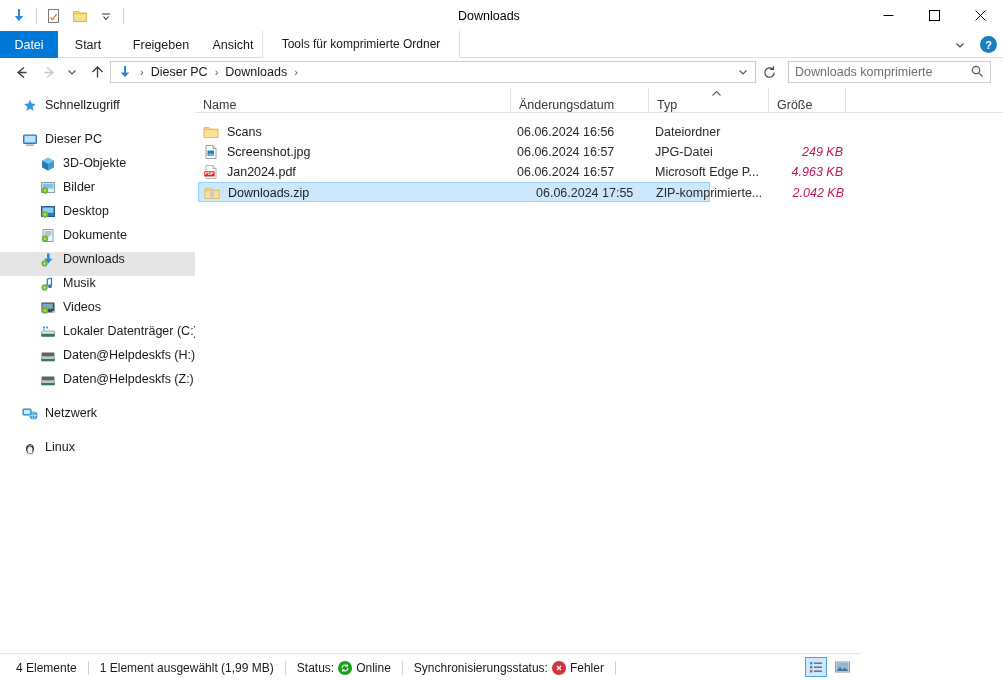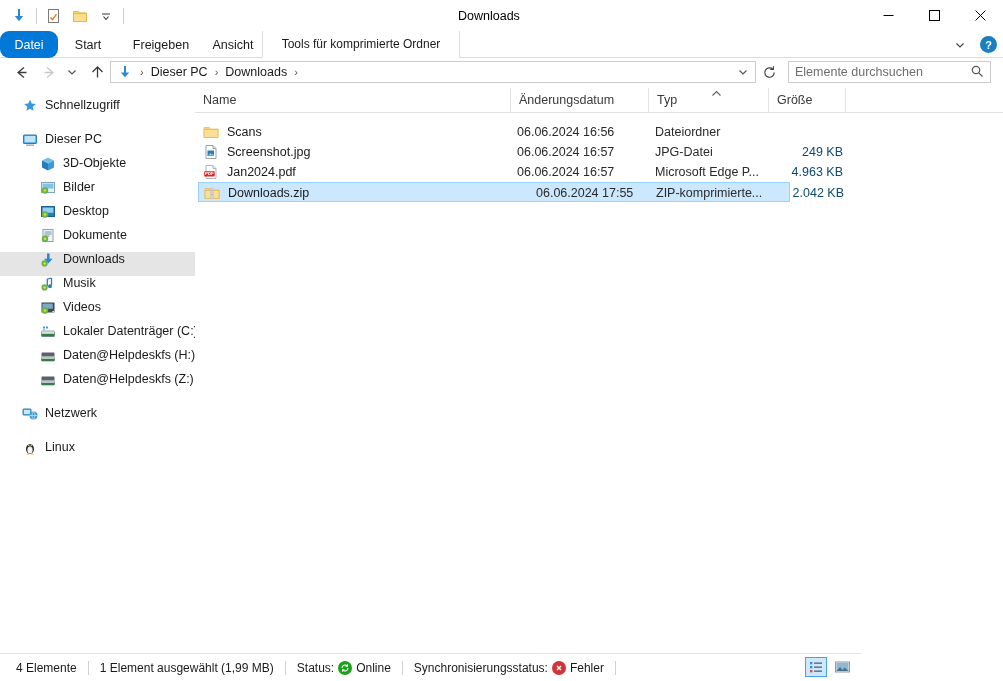--- a/index.html
+++ b/index.html
@@ -40,21 +40,21 @@
   
   .ribbonbar {
     position:absolute; left:0; top:31px; width:1003px; height:27px;
     background:#ffffff; border-bottom:1px solid #dcdcdc;
   }
   .tab {
     position:absolute; top:0; height:27px;
     display:flex; align-items:center; justify-content:center;
     font-size:12.5px; color:#1a1a1a; padding:0 12px;
   }
-  .tab.file { left:0; width:58px; background:#0078d7; color:#ffffff;border-radius:9px; }
+  .tab.file { left:0; width:58px; background:#0078d7; color:#ffffff; }
   .tab.t1 { left:58px; width:60px; }
   .tab.t2 { left:118px; width:86px; }
   .tab.t3 { left:204px; width:58px; }
   .tab.ctx {
     left:262px; width:198px; background:#ffffff;
     border-left:1px solid #dcdcdc; border-right:1px solid #dcdcdc;
     border-bottom:1px solid #ffffff; font-size:12px;
   }
   .ribbon-right { position:absolute; right:6px; top:0; height:27px; display:flex; align-items:center; gap:10px; }
   .ribbon-chev { width:20px; height:20px; display:flex; align-items:center; justify-content:center; }
@@ -100,36 +100,36 @@
   .nav-item.selected { background:#e5e5e5; }
   .nav-item .ico { width:16px; height:16px; margin-right:7px; flex:0 0 16px; display:flex; align-items:center; justify-content:center; }
   .nav-item.lvl0 { padding-left:22px; }
   .nav-item.lvl1 { padding-left:40px; }
   .nav-gap { height:10px; }
 
   
   .content { position:absolute; left:195px; top:88px; width:808px; height:565px; background:#ffffff; }
   .colhead { position:relative; height:25px; border-bottom:1px solid #e3e3e3; }
   .ch {
-    position:absolute; top:0; height:24px; display:flex; align-items:center;
+    position:absolute; top:0; height:24px; display:flex; align-items:flex-end;
     font-size:12.5px; color:#38393b; padding-left:8px;
     border-left:1px solid #e3e3e3;
   }
   .ch.first { border-left:none; }
   .sortmark { position:absolute; top:1px; font-size:9px; color:#5a5a5a; }
 
   .rows { position:relative; }
   .row { position:relative; height:20px; }
   .row.sel { background:#cce8ff; border:1px solid #99d1ff; }
   .cell { position:absolute; top:0; height:20px; display:flex; align-items:center; font-size:12.5px; color:#1a1a1a; white-space:nowrap; overflow:hidden; }
   .cell.name { left:8px; }
   .cell.name .ico { width:16px; height:16px; margin-right:8px; flex:0 0 16px; display:flex; align-items:center; justify-content:center; }
   .cell.date { left:322px; width:135px; color:#2a2a2a; }
   .cell.type { left:460px; width:115px; color:#2a2a2a; }
-  .cell.size { left:570px; width:78px; justify-content:flex-end; color:#0c4a6e; }
+  .cell.size { left:570px; width:78px; justify-content:flex-end; color:#be185d;font-style:italic; }
 
   
   .statusbar {
     position:absolute; left:0; bottom:0; width:861px; height:28px;
     background:#ffffff; border-top:1px solid #e3e3e3;
     display:flex; align-items:center;
   }
   .st-item { font-size:12px; color:#1a1a1a; display:flex; align-items:center; }
   .st-sep { width:1px; height:14px; background:#d0d0d0; margin:0 11px; }
   .st-badge { width:14px; height:14px; border-radius:50%; display:inline-flex; align-items:center; justify-content:center; margin:0 4px; }
@@ -253,21 +253,21 @@
     </div>
 
     <div class="refresh">
       <svg width="15" height="15" viewBox="0 0 15 15">
         <path d="M12.2 7.5 a4.7 4.7 0 1 1 -1.5 -3.4" stroke="#444" stroke-width="1.2" fill="none"></path>
         <path d="M11.4 1.2 V4.4 H8.2" stroke="#444" stroke-width="1.2" fill="none"></path>
       </svg>
     </div>
 
     <div class="searchbox">
-      <span class="ph">Elemente durchsuchen</span>
+      <span class="ph">Downloads komprimierte</span>
       <span>
         <svg width="14" height="14" viewBox="0 0 14 14">
           <circle cx="6" cy="6" r="3.7" fill="none" stroke="#555" stroke-width="1.2"></circle>
           <path d="M8.8 8.8 L12.5 12.5" stroke="#555" stroke-width="1.2"></path>
         </svg>
       </span>
     </div>
   </div>
 
   <div class="sidebar">
@@ -515,21 +515,21 @@
               <text x="6.4" y="11.3" font-family="Liberation Sans, sans-serif" font-size="4.4" font-weight="bold" fill="#ffffff" text-anchor="middle">PDF</text>
             </svg>
           </span>
           <span>Jan2024.pdf</span>
         </div>
         <div class="cell date">06.06.2024 16:57</div>
         <div class="cell type">Microsoft Edge P...</div>
         <div class="cell size">4.963 KB</div>
       </div>
 
-      <div class="row sel" style="top:9px; left:3px; width:592px;">
+      <div class="row sel" style="top:9px; left:3px; width:512px;">
         <div class="cell name" style="left:5px;">
           <span class="ico">
             <svg width="16" height="16" viewBox="0 0 16 16">
               <path d="M1 3.5 h5.2 l1.3 1.5 h7.5 v8.5 h-14 z" fill="#f6d179" stroke="#e0b84e" stroke-width="0.7"></path>
               <path d="M1 5.5 h14 v8 h-14 z" fill="#fadf96" stroke="#e0b84e" stroke-width="0.7"></path>
               <rect x="6.6" y="3" width="2.8" height="10.5" fill="#f1f1f1" stroke="#b9b9b9" stroke-width="0.5"></rect>
               <path d="M6.9 4.3 h2.2 M6.9 5.6 h2.2 M6.9 6.9 h2.2 M6.9 8.2 h2.2 M6.9 9.5 h2.2 M6.9 10.8 h2.2 M6.9 12.1 h2.2" stroke="#9a9a9a" stroke-width="0.6"></path>
             </svg>
           </span>
           <span>Downloads.zip</span>

